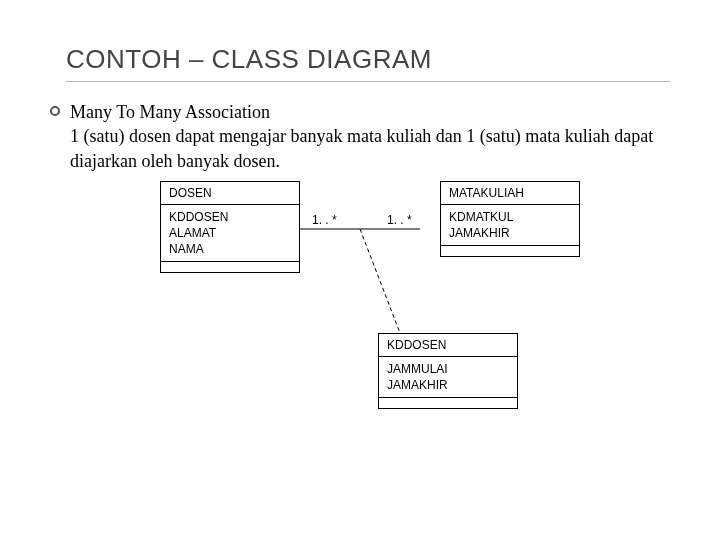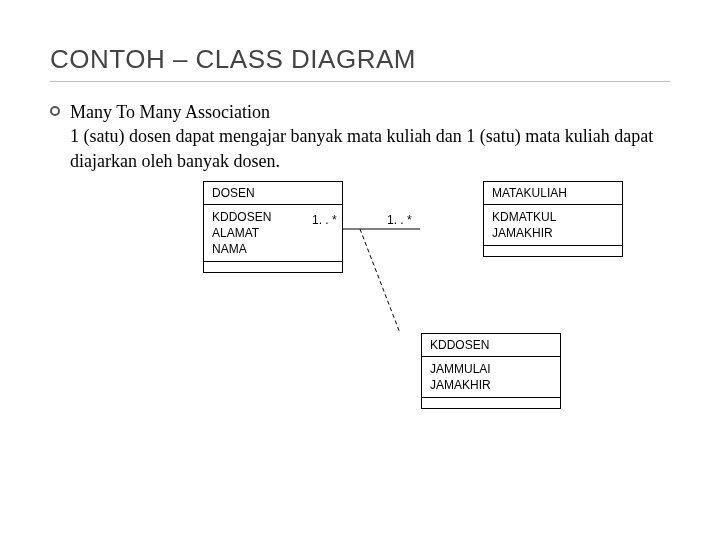--- a/index.html
+++ b/index.html
@@ -17,20 +17,21 @@
   }
   .title {
     font-size: 26px;
     font-weight: 400;
     color: #444;
     letter-spacing: 0.5px;
     border-bottom: 1px solid #bbb;
     padding-bottom: 6px;
     margin-bottom: 18px;
     font-family: Arial, sans-serif;
+    margin-left: 16px;
   }
   .bullet-row {
     display: flex;
     align-items: flex-start;
     gap: 10px;
     margin-bottom: 8px;
   }
   .bullet {
     flex: 0 0 auto;
     width: 10px;
@@ -52,21 +53,20 @@
     height: 260px;
     margin-top: 4px;
   }
   .class-box {
     position: absolute;
     border: 1px solid #000;
     background: #fff;
     font-size: 12px;
     font-family: Arial, sans-serif;
     color: #000;
-    margin-left: 43px;
   }
   .class-box .cb-title {
     padding: 4px 8px;
     border-bottom: 1px solid #000;
     font-weight: normal;
   }
   .class-box .cb-attrs {
     padding: 4px 8px;
     border-bottom: 1px solid #000;
     min-height: 14px;

